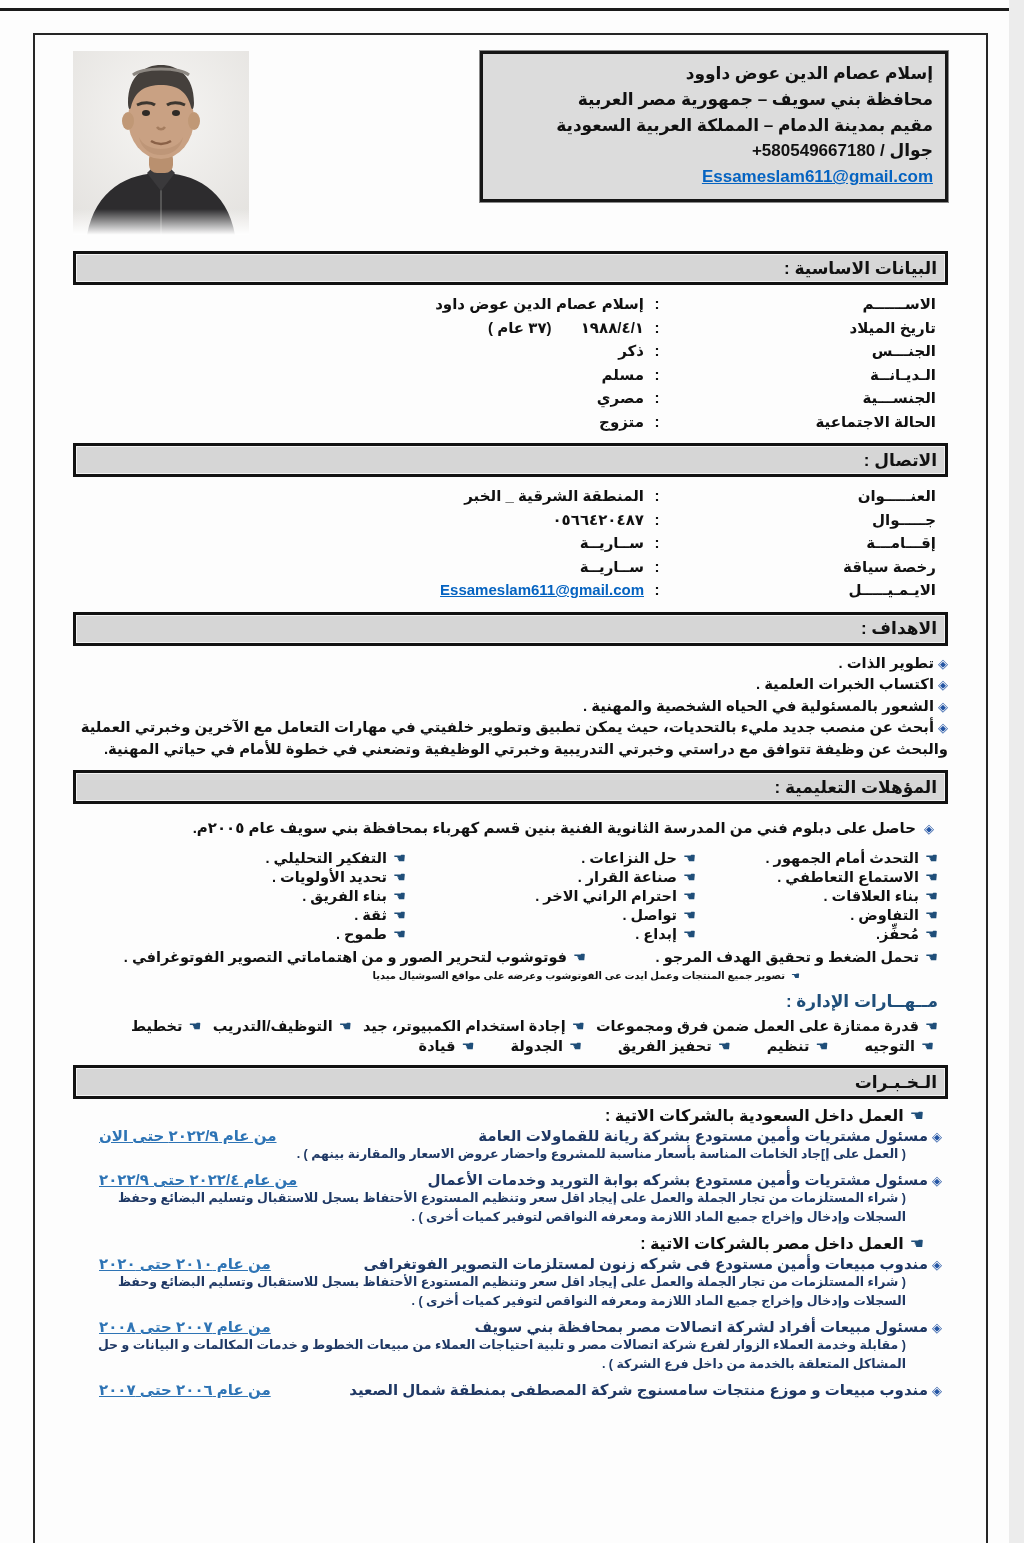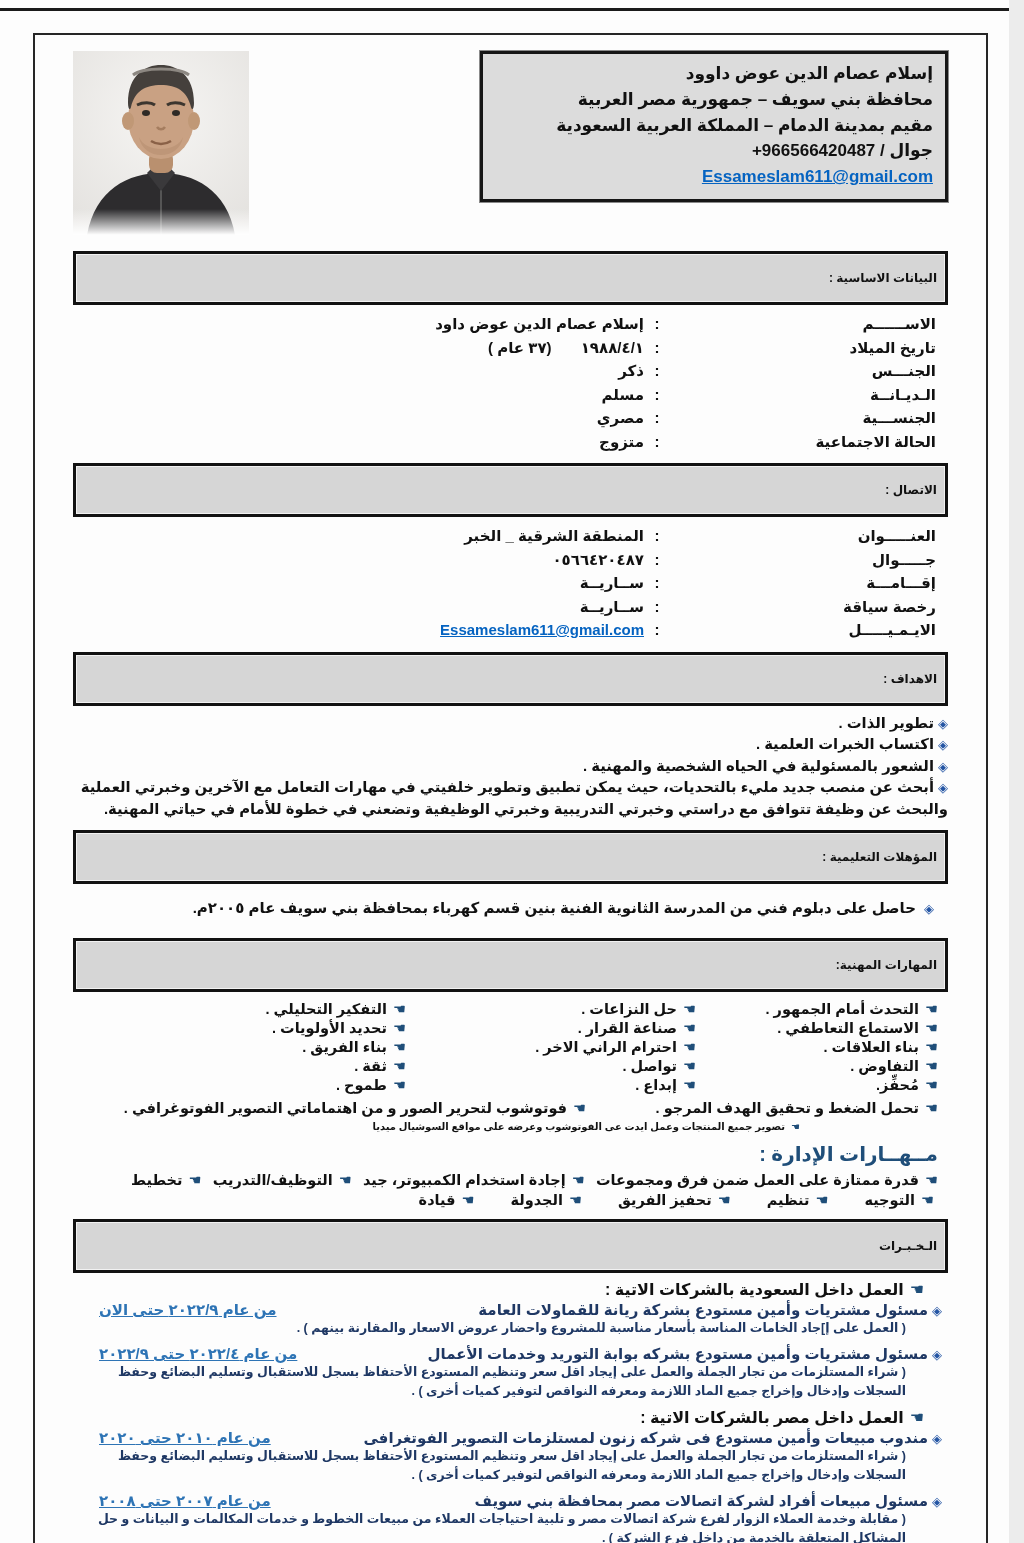--- a/index.html
+++ b/index.html
@@ -12,42 +12,42 @@
            padding:14px 38px 0;direction:rtl;}
   
   .head{display:flex;justify-content:space-between;align-items:flex-start;margin:2px 0 16px;}
   .info-box{width:438px;background:#dcdcdc;border:3px solid #161616;outline:1px solid #8a8a8a;
             padding:7px 12px 9px;text-align:right;font-weight:bold;font-size:17px;line-height:1.52;}
   .info-box .email{display:inline-block;color:#0563c1;text-decoration:underline;}
   .photo{width:176px;height:184px;position:relative;}
   .photo svg{display:block;}
   
   .bar{height:28px;background:#d6d6d6;border:3px solid #121212;box-shadow:inset 0 0 0 1px #f2f2f2;
-       display:flex;align-items:center;padding:10px 8px;font-weight:bold;font-size:12px;margin:10px 0 7px;}
+       display:flex;align-items:center;padding:0 8px;font-weight:bold;font-size:17px;margin:10px 0 7px;}
   
   .kv{display:flex;font-weight:bold;font-size:15px;line-height:23.5px;padding-right:12px;}
   .kv .lbl{width:266px;}
   .kv .colon{width:26px;text-align:center;}
   .kv .val{white-space:pre-wrap;}
   .kv .val.link{color:#0563c1;text-decoration:underline;}
   
   .obj{font-weight:bold;font-size:14.8px;line-height:21.5px;}
   .di{color:#2455a4;font-size:13px;margin-left:4px;}
   .hand{color:#1f4e79;margin-left:6px;}
   
   .edu{font-weight:bold;font-size:15px;line-height:22px;padding:6px 14px 8px;}
   .edu .di{margin-left:8px;}
   
   .skill-grid{display:grid;grid-template-columns:242px 290px 1fr;row-gap:3px;
               font-weight:bold;font-size:14.5px;padding:2px 10px;}
   .sk{white-space:nowrap;}
   .skill-extra{display:flex;font-weight:bold;font-size:14.5px;padding:5px 10px 2px;}
   .skill-extra .sk:first-child{width:352px;}
   .skill-media{font-weight:bold;font-size:10px;padding:3px 148px 2px 0;}
-  .mgmt-title{color:#1f4e79;font-weight:bold;font-size:20px;padding-right:10px;margin:8px 0 5px;}
+  .mgmt-title{color:#1f4e79;font-weight:bold;font-size:17px;padding-right:10px;margin:8px 0 5px;}
   .mgmt-row1{display:flex;justify-content:space-between;font-weight:bold;font-size:14.5px;
              padding:1px 10px 1px 58px;}
   .mgmt-row2{display:flex;gap:36px;font-weight:bold;font-size:14.5px;padding:3px 14px 1px;}
   
   .xp-group-h{font-weight:bold;font-size:16px;padding-right:24px;margin:5px 0 2px;}
   .xp-entry{margin:1px 0 7px;}
   .xp-head{display:flex;align-items:center;}
   .xp-title{flex:1;color:#1f3864;font-weight:bold;font-size:15px;padding-right:6px;}
   .xp-date{color:#2e74b5;font-weight:bold;font-size:15px;text-decoration:underline;
            margin-left:26px;white-space:nowrap;}
@@ -61,21 +61,21 @@
   <div class="top-rule"></div>
   <div class="edge-band"></div>
 
   <div class="content">
 
     <div class="head">
       <div class="info-box">
         <div>إسلام عصام الدين عوض داوود</div>
         <div>محافظة بني سويف – جمهورية مصر العربية</div>
         <div>مقيم بمدينة الدمام – المملكة العربية السعودية</div>
-        <div>جوال / 966566420487+</div>
+        <div>جوال / 580549667180+</div>
         <div><a class="email" href="#">Essameslam611@gmail.com</a></div>
       </div>
       <div class="photo">
         <svg width="176" height="184" viewBox="0 0 176 184">
           <defs>
             <linearGradient id="fade" x1="0" y1="0" x2="0" y2="1">
               <stop offset="0" stop-color="#ffffff" stop-opacity="0"></stop>
               <stop offset="1" stop-color="#ffffff" stop-opacity="1"></stop>
             </linearGradient>
             <radialGradient id="bgv" cx="0.5" cy="0.35" r="0.8">
@@ -182,23 +182,20 @@
       <div class="obj"><span class="di">◈</span><span>أبحث عن منصب جديد مليء بالتحديات، حيث يمكن تطبيق وتطوير خلفيتي في مهارات التعامل مع الآخرين وخبرتي العملية والبحث عن وظيفة تتوافق مع  دراستي وخبرتي التدريبية وخبرتي الوظيفية وتضعني في خطوة للأمام في حياتي المهنية.</span></div>
     </div>
 
     <div class="bar">
       <span>المؤهلات التعليمية :</span>
     </div>
     <div class="edu">
       <span class="di">◈</span><span>حاصل على دبلوم فني من المدرسة الثانوية الفنية بنين قسم كهرباء بمحافظة بني سويف عام ٢٠٠٥م.</span>
     </div>
 
-    <div class="bar">
-      <span>المهارات المهنية:</span>
-    </div>
     <div class="skill-grid">
       <div class="sk"><span class="hand">☚</span><span>التحدث أمام الجمهور .</span></div>
       <div class="sk"><span class="hand">☚</span><span>حل النزاعات .</span></div>
       <div class="sk"><span class="hand">☚</span><span>التفكير التحليلي .</span></div>
       <div class="sk"><span class="hand">☚</span><span>الاستماع التعاطفي .</span></div>
       <div class="sk"><span class="hand">☚</span><span>صناعة القرار .</span></div>
       <div class="sk"><span class="hand">☚</span><span>تحديد الأولويات .</span></div>
       <div class="sk"><span class="hand">☚</span><span>بناء العلاقات .</span></div>
       <div class="sk"><span class="hand">☚</span><span>احترام الراني الاخر .</span></div>
       <div class="sk"><span class="hand">☚</span><span>بناء الفريق .</span></div>

